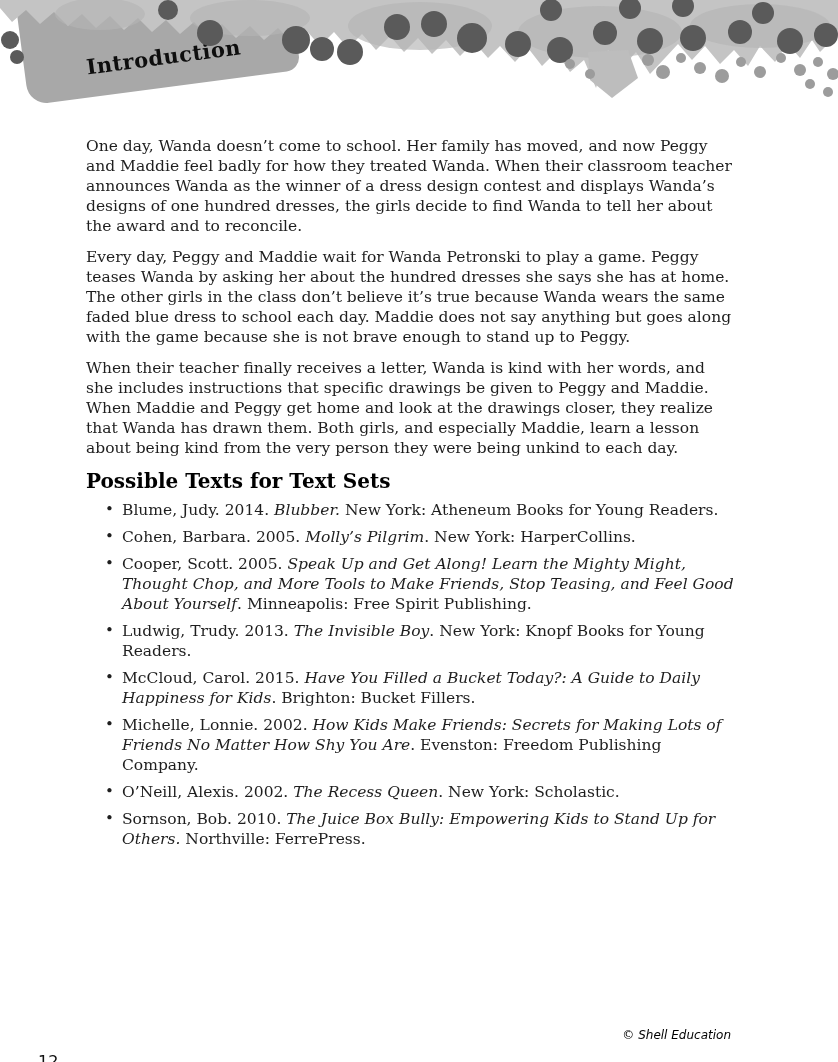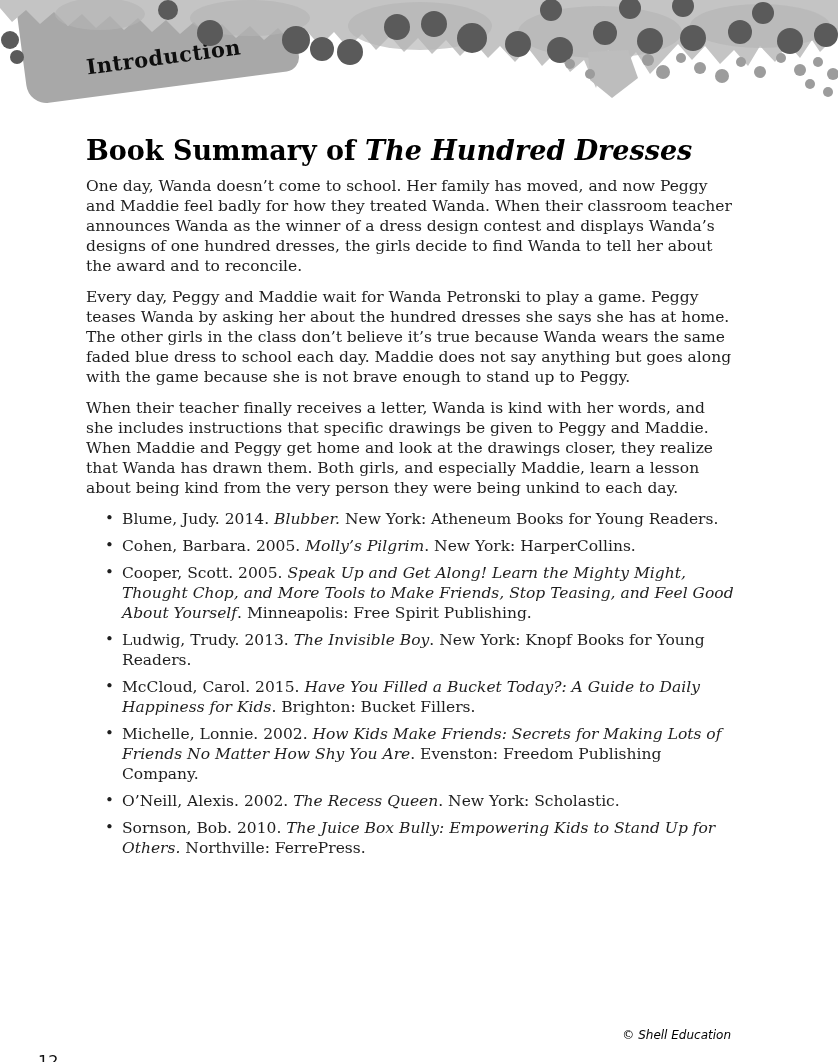--- a/index.html
+++ b/index.html
@@ -128,26 +128,26 @@
       <circle cx="781" cy="58" r="5"></circle>
       <circle cx="800" cy="70" r="6"></circle>
       <circle cx="818" cy="62" r="5"></circle>
       <circle cx="833" cy="74" r="6"></circle>
       <circle cx="810" cy="84" r="5"></circle>
       <circle cx="828" cy="92" r="5"></circle>
     </g>
   </svg>
 
   <main class="content">
-    <h1 class="page-title"><span>Book Summary of </span><i>The Hundred Dresses</i></h1>
 
     <p>One day, Wanda doesn’t come to school.  Her family has moved, and now Peggy and Maddie feel badly for how they treated Wanda.  When their classroom teacher announces Wanda as the winner of a dress design contest and displays Wanda’s designs of one hundred dresses, the girls decide to find Wanda to tell her about the award and to reconcile.</p>
     <p>Every day, Peggy and Maddie wait for Wanda Petronski to play a game.  Peggy teases Wanda by asking her about the hundred dresses she says she has at home.  The other girls in the class don’t believe it’s true because Wanda wears the same faded blue dress to school each day.  Maddie does not say anything but goes along with the game because she is not brave enough to stand up to Peggy.</p>
     <p>When their teacher finally receives a letter, Wanda is kind with her words, and she includes instructions that specific drawings be given to Peggy and Maddie.  When Maddie and Peggy get home and look at the drawings closer, they realize that Wanda has drawn them.  Both girls, and especially Maddie, learn a lesson about being kind from the very person they were being unkind to each day.</p>
 
+    <h2 class="section-heading">Possible Texts for Text Sets</h2>
 
     <ul class="book-list">
         <li><span class="bullet">•</span><span>Blume, Judy. 2014. </span><i>Blubber.</i><span> New York: Atheneum Books for Young Readers.</span></li>
         <li><span class="bullet">•</span><span>Cohen, Barbara. 2005. </span><i>Molly’s Pilgrim</i><span>. New York: HarperCollins.</span></li>
         <li><span class="bullet">•</span><span>Cooper, Scott. 2005. </span><i>Speak Up and Get Along! Learn the Mighty Might, Thought Chop, and More Tools to Make Friends, Stop Teasing, and Feel Good About Yourself</i><span>. Minneapolis: Free Spirit Publishing.</span></li>
         <li><span class="bullet">•</span><span>Ludwig, Trudy. 2013. </span><i>The Invisible Boy</i><span>. New York: Knopf Books for Young Readers.</span></li>
         <li><span class="bullet">•</span><span>McCloud, Carol. 2015. </span><i>Have You Filled a Bucket Today?: A Guide to Daily Happiness for Kids</i><span>. Brighton: Bucket Fillers.</span></li>
         <li><span class="bullet">•</span><span>Michelle, Lonnie. 2002. </span><i>How Kids Make Friends: Secrets for Making Lots of Friends No Matter How Shy You Are</i><span>. Evenston: Freedom Publishing Company.</span></li>
         <li><span class="bullet">•</span><span>O’Neill, Alexis. 2002. </span><i>The Recess Queen</i><span>. New York: Scholastic.</span></li>
         <li><span class="bullet">•</span><span>Sornson, Bob. 2010. </span><i>The Juice Box Bully: Empowering Kids to Stand Up for Others.</i><span> Northville: FerrePress.</span></li>

